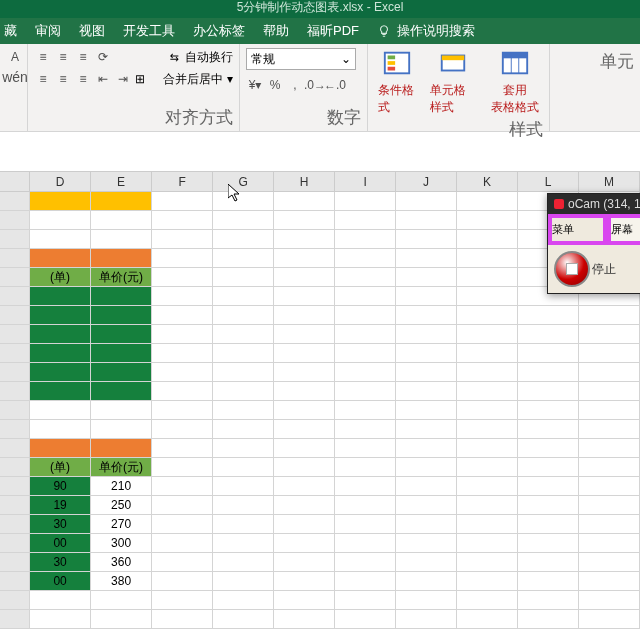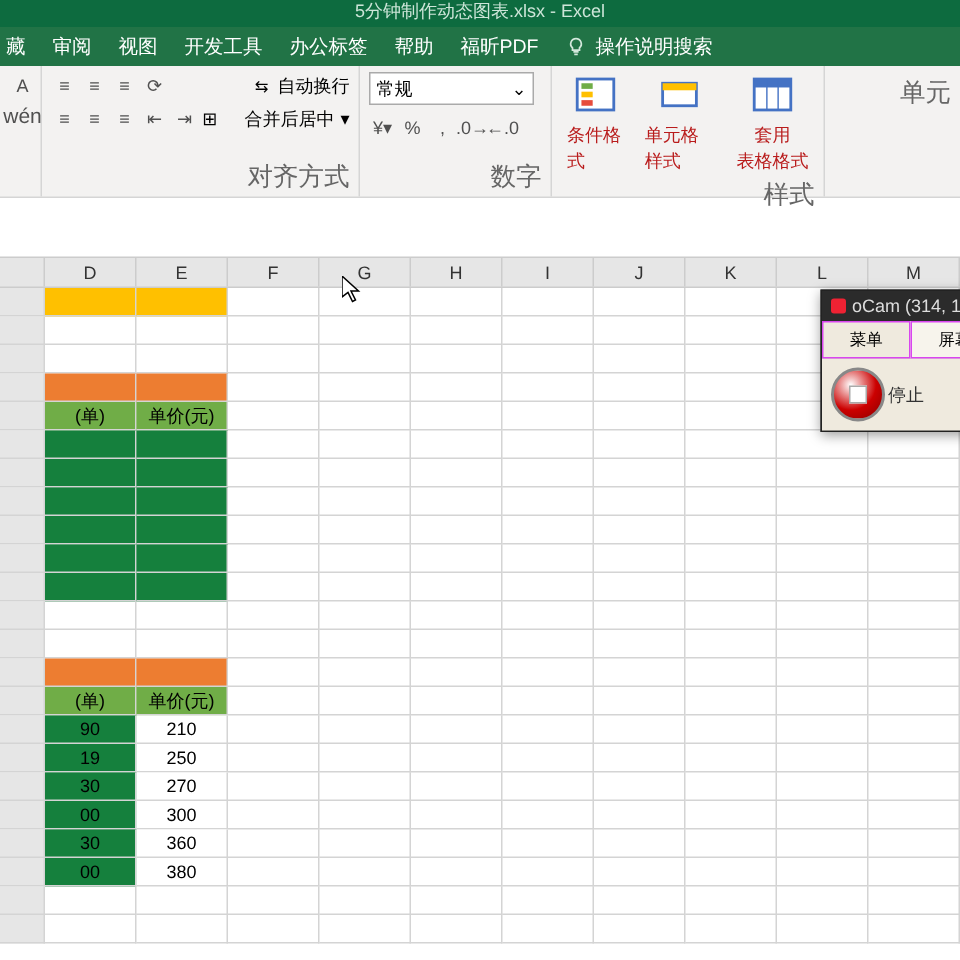--- a/index.html
+++ b/index.html
@@ -28,21 +28,21 @@
 .row div:first-child{width:32px;background:#e6e6e6;color:#333}
 .yel{background:#ffc000}
 .orng{background:#ed7d31;color:#000}
 .grn{background:#70ad47;color:#000}
 .blue{background:#15803d}
 .wht{background:#fff}
 .ocam{position:absolute;left:547px;top:193px;width:120px;background:#3d3d3d;border:1px solid #222;box-shadow:0 2px 8px rgba(0,0,0,.4)}
 .ocam-title{background:#2b2b2b;color:#ddd;padding:3px 6px;font-size:11px;display:flex;align-items:center;gap:4px}
 .ocam-title .dot{width:10px;height:10px;background:#e23;border-radius:2px}
 .ocam-tabs{display:flex;background:#f4f0e8}
-.ocam-tabs span{flex:1;text-align:center;padding:4px 0;font-size:11px;border:1px solid #d946ef;background:#efeade}
+.ocam-tabs span{flex:1;padding:4px 0;font-size:11px;border:4px solid #d946ef;background:#efeade}
 .ocam-body{background:#efeade;padding:6px;display:flex;gap:8px;justify-content:flex-start}
 .ocam-btn{display:flex;flex-direction:row;align-items:center;gap:2px;font-size:11px;color:#333}
 .recbtn{width:36px;height:36px;border-radius:50%;background:radial-gradient(circle at 35% 30%,#fff,#c00 55%,#800);border:2px solid #888;display:flex;align-items:center;justify-content:center}
 .recbtn .sq{width:12px;height:12px;background:#fff;border:1px solid #aaa}
 .cursor{position:absolute;left:228px;top:184px;pointer-events:none}
 </style>
 </head>
 <body>
 
 <div class="titlebar"><span>5分钟制作动态图表.xlsx - Excel</span></div>

